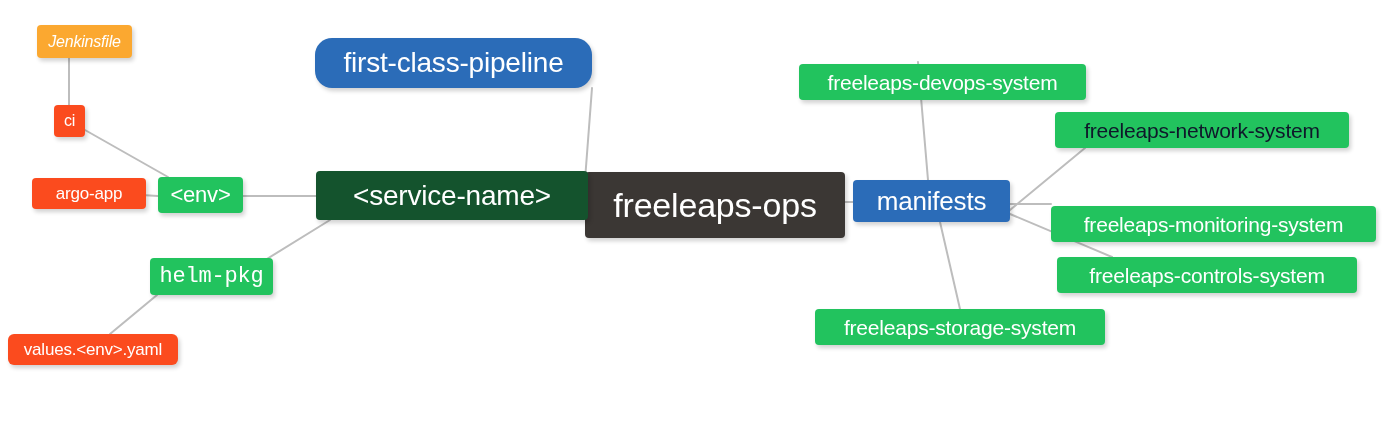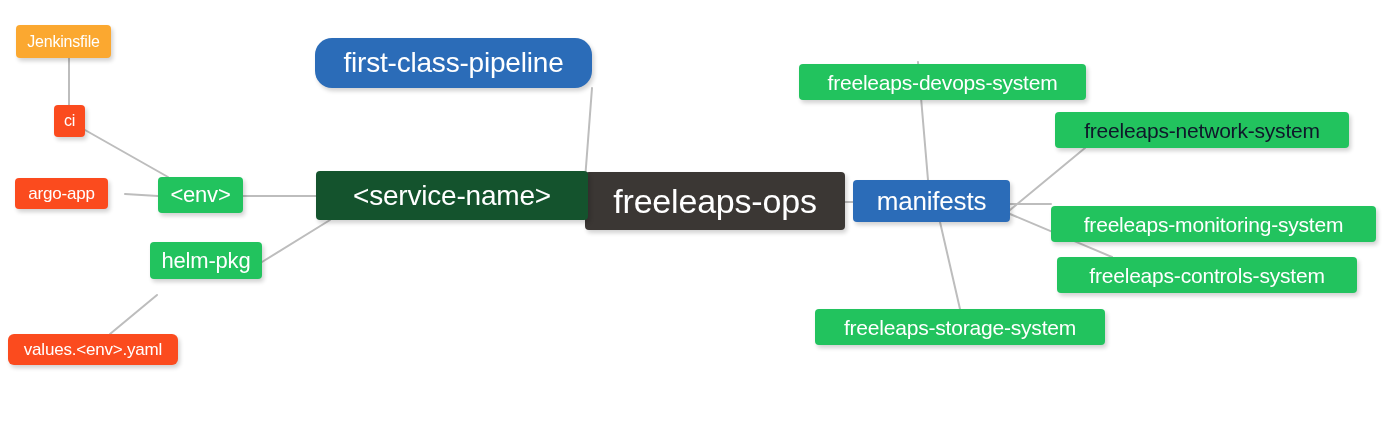--- a/index.html
+++ b/index.html
@@ -55,29 +55,29 @@
       <polyline points="330,220 262,262" fill="none" stroke="#bdbdbd" stroke-width="2" stroke-linecap="round" stroke-linejoin="round"></polyline>
       <polyline points="157,295 110,334" fill="none" stroke="#bdbdbd" stroke-width="2" stroke-linecap="round" stroke-linejoin="round"></polyline>
       <polyline points="845,202 853,202" fill="none" stroke="#bdbdbd" stroke-width="2" stroke-linecap="round" stroke-linejoin="round"></polyline>
       <polyline points="928,180 918,62" fill="none" stroke="#bdbdbd" stroke-width="2" stroke-linecap="round" stroke-linejoin="round"></polyline>
       <polyline points="1010,210 1085,148" fill="none" stroke="#bdbdbd" stroke-width="2" stroke-linecap="round" stroke-linejoin="round"></polyline>
       <polyline points="1010,204 1051,204" fill="none" stroke="#bdbdbd" stroke-width="2" stroke-linecap="round" stroke-linejoin="round"></polyline>
       <polyline points="1010,214 1112,257" fill="none" stroke="#bdbdbd" stroke-width="2" stroke-linecap="round" stroke-linejoin="round"></polyline>
       <polyline points="940,222 960,309" fill="none" stroke="#bdbdbd" stroke-width="2" stroke-linecap="round" stroke-linejoin="round"></polyline>
     </svg>
   <div id="node-layer">
-      <div class="node" style="left: 585px; top: 172px; width: 260px; height: 58px; background: rgb(59, 55, 52); color: rgb(255, 255, 255); font-size: 34px;">freeleaps-ops</div>
+      <div class="node" style="left: 585px; top: 172px; width: 260px; height: 66px; background: rgb(59, 55, 52); color: rgb(255, 255, 255); font-size: 34px;">freeleaps-ops</div>
       <div class="node" style="left: 315px; top: 38px; width: 277px; height: 50px; background: rgb(43, 108, 184); color: rgb(255, 255, 255); font-size: 28px; border-radius: 17px;">first-class-pipeline</div>
       <div class="node" style="left: 316px; top: 171px; width: 272px; height: 49px; background: #14532d; color: rgb(255, 255, 255); font-size: 28px;">&lt;service-name&gt;</div>
       <div class="node" style="left: 853px; top: 180px; width: 157px; height: 42px; background: rgb(43, 108, 184); color: rgb(255, 255, 255); font-size: 26px;">manifests</div>
       <div class="node" style="left: 158px; top: 177px; width: 85px; height: 36px; background: rgb(34, 195, 94); color: rgb(255, 255, 255); font-size: 22px;">&lt;env&gt;</div>
-      <div class="node" style="left: 150px; top: 242px; width: 112px; height: 37px; background: rgb(34, 195, 94); color: rgb(255, 255, 255); font-size: 22px;">helm-pkg</div>
-      <div class="node" style="left: 16px; top: 25px; width: 95px; height: 33px; background: rgb(251, 168, 48); color: rgb(255, 255, 255); font-size: 16px;">Jenkinsfile</div>
+      <div class="node" style="left: 150px; top: 258px; width: 123px; height: 37px; background: rgb(34, 195, 94); color: rgb(255, 255, 255); font-size: 22px; font-family: Liberation Mono, monospace;">helm-pkg</div>
+      <div class="node" style="left: 37px; top: 25px; width: 95px; height: 33px; background: rgb(251, 168, 48); color: rgb(255, 255, 255); font-size: 16px; font-style: italic;">Jenkinsfile</div>
       <div class="node" style="left: 54px; top: 105px; width: 31px; height: 32px; background: rgb(251, 75, 30); color: rgb(255, 255, 255); font-size: 16px; text-align: center;">ci</div>
-      <div class="node" style="left: 15px; top: 178px; width: 93px; height: 31px; background: rgb(251, 75, 30); color: rgb(255, 255, 255); font-size: 17px;">argo-app</div>
+      <div class="node" style="left: 32px; top: 178px; width: 114px; height: 31px; background: rgb(251, 75, 30); color: rgb(255, 255, 255); font-size: 17px;">argo-app</div>
       <div class="node" style="left: 8px; top: 334px; width: 170px; height: 31px; background: rgb(251, 75, 30); color: rgb(255, 255, 255); font-size: 17px; border-radius: 6px;">values.&lt;env&gt;.yaml</div>
       <div class="node" style="left: 799px; top: 26px; width: 287px; height: 36px; background: rgb(34, 195, 94); color: rgb(255, 255, 255); font-size: 21px; margin-top: 38px;">freeleaps-devops-system</div>
       <div class="node" style="left: 1055px; top: 112px; width: 294px; height: 36px; background: rgb(34, 195, 94); color: #0f172a; font-size: 21px;">freeleaps-network-system</div>
       <div class="node" style="left: 1051px; top: 186px; width: 325px; height: 36px; background: rgb(34, 195, 94); color: rgb(255, 255, 255); font-size: 21px; margin-top: 20px;">freeleaps-monitoring-system</div>
       <div class="node" style="left: 1057px; top: 257px; width: 300px; height: 36px; background: rgb(34, 195, 94); color: rgb(255, 255, 255); font-size: 21px;">freeleaps-controls-system</div>
       <div class="node" style="left: 815px; top: 309px; width: 290px; height: 36px; background: rgb(34, 195, 94); color: rgb(255, 255, 255); font-size: 21px;">freeleaps-storage-system</div>
     </div>
 </div>
 
 </body></html>

